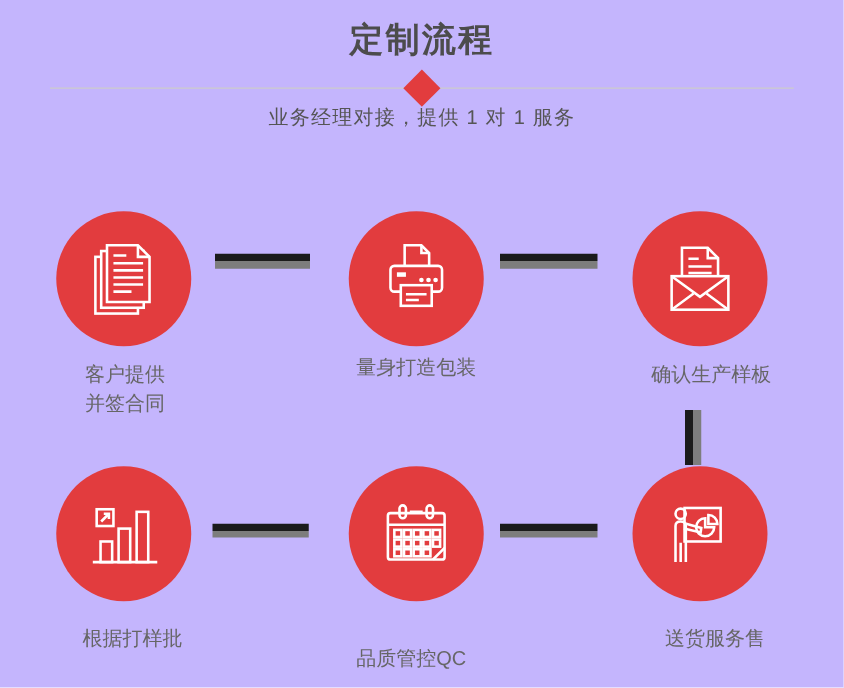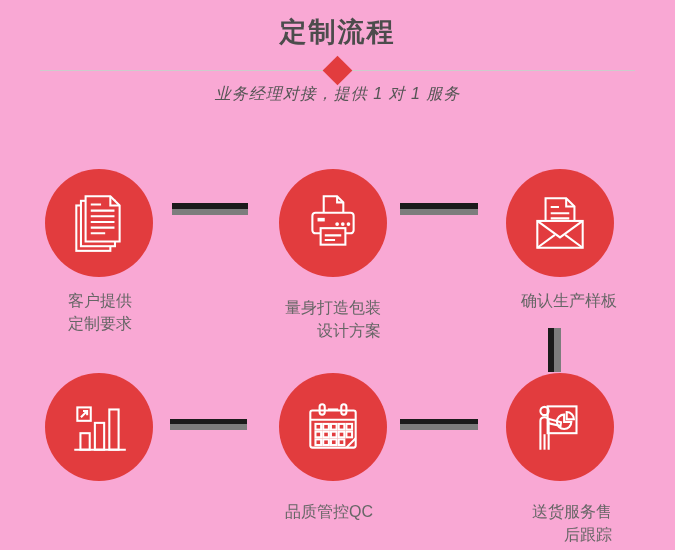--- a/index.html
+++ b/index.html
@@ -1,31 +1,31 @@
 <!DOCTYPE html>
 <html><head>
 <meta charset="utf-8">
 <style>
   html,body{margin:0;padding:0;background:#fff;}
   .canvas{
-    position:relative;width:675px;height:550px;background:#f9a8d4;overflow:hidden;
+    position:relative;width:675px;height:550px;background:#c4b5fd;overflow:hidden;
     font-family:"Liberation Sans","DejaVu Sans",sans-serif;
   }
   .title{
     position:absolute;top:14px;left:0;width:100%;text-align:center;
     font-size:27px;font-weight:bold;color:#4c4c4c;letter-spacing:2px;
   }
   .divider{position:absolute;top:70px;left:40px;width:595px;height:1px;background:#cccccc;}
   .diamond{
     position:absolute;top:60px;left:327px;width:21px;height:21px;
     background:#e23c3e;transform:rotate(45deg);
   }
   .subtitle{
     position:absolute;top:84px;left:0;width:100%;text-align:center;
-    font-size:16px;color:#555555;letter-spacing:1px;font-style:italic;
+    font-size:16px;color:#555555;letter-spacing:1px;
   }
   .circle{
     position:absolute;width:108px;height:108px;border-radius:50%;background:#e23c3e;
     display:flex;align-items:center;justify-content:center;
   }
   .hconn{
     position:absolute;height:12px;
     background:linear-gradient(to bottom,#1b1b1b 50%,#7d7d7d 50%);
   }
   .vconn{
@@ -55,39 +55,38 @@
     <svg width="66" height="66" viewBox="0 0 64 64" fill="none" stroke="#ffffff" stroke-width="2">
       <rect x="10" y="15" width="33" height="44" fill="#e23c3e"></rect>
       <rect x="14.5" y="10.5" width="33" height="44" fill="#e23c3e"></rect>
       <path d="M19,6 H43 L52,15 V50 H19 Z" fill="#e23c3e"></path>
       <path d="M43,6 V15 H52"></path>
       <path d="M24,14 H34 M24,20 H47 M24,25.5 H47 M24,31 H47 M24,36.5 H47 M24,42 H38"></path>
     </svg>
   </div>
   <div class="label" style="left:68px;top:289px;">
     <div>客户提供</div>
-    <div>定制要求</div>
+    <div>并签合同</div>
   </div>
 
   <div class="circle" style="left:279px;top:169px;">
     <svg width="66" height="66" viewBox="0 0 64 64" fill="none" stroke="#ffffff" stroke-width="2">
       <path d="M23,24 V6 H36 L42,12 V24 Z" fill="#e23c3e"></path>
       <path d="M36,6 V12 H42"></path>
       <rect x="12" y="22" width="40" height="20" rx="3" fill="#e23c3e"></rect>
       <rect x="17" y="27" width="7" height="3.5" fill="#ffffff" stroke="none"></rect>
       <circle cx="36" cy="33" r="1.8" fill="#ffffff" stroke="none"></circle>
       <circle cx="41.5" cy="33" r="1.8" fill="#ffffff" stroke="none"></circle>
       <circle cx="47" cy="33" r="1.8" fill="#ffffff" stroke="none"></circle>
       <rect x="20" y="37" width="24" height="16" fill="#e23c3e"></rect>
       <path d="M24,44 H40 M24,48.5 H34"></path>
     </svg>
   </div>
-  <div class="label" style="left:285px;top:296px;font-family:Liberation Serif, serif;">
+  <div class="label" style="left:285px;top:283px;font-family:Liberation Serif, serif;">
     <div>量身打造包装</div>
-    <div>设计方案</div>
   </div>
 
   <div class="circle" style="left:506px;top:169px;">
     <svg width="66" height="66" viewBox="0 0 64 64" fill="none" stroke="#ffffff" stroke-width="2">
       <path d="M18,40 V8 H38 L46,16 V40 Z" fill="#e23c3e"></path>
       <path d="M38,8 V16 H46"></path>
       <path d="M23,16.5 H31 M23,22.5 H41 M23,27.5 H41"></path>
       <rect x="10" y="30" width="44" height="26" fill="#e23c3e"></rect>
       <path d="M10,30 L32,46 L54,30"></path>
       <path d="M10,56 L27,43.5 M54,56 L37,43.5"></path>
@@ -101,20 +100,21 @@
     <svg width="66" height="66" viewBox="0 0 64 64" fill="none" stroke="#ffffff" stroke-width="2">
       <rect x="11" y="13" width="13" height="13"></rect>
       <path d="M14.5,22.5 L20.5,16.5 M16.5,16.5 H20.5 V20.5"></path>
       <rect x="14" y="38" width="9" height="16"></rect>
       <rect x="28" y="28" width="9" height="26"></rect>
       <rect x="42" y="15" width="9" height="39"></rect>
       <path d="M8,54 H58"></path>
     </svg>
   </div>
   <div class="label" style="left:66px;top:500px;">
+    <div>根据打样批</div>
   </div>
 
   <div class="circle" style="left:279px;top:373px;">
     <svg width="66" height="66" viewBox="0 0 64 64" fill="none" stroke="#ffffff" stroke-width="2">
       <rect x="10" y="16" width="44" height="36" rx="2"></rect>
       <path d="M10,25 H54"></path>
       <rect x="19" y="10" width="5" height="10" rx="2.5"></rect>
       <rect x="40" y="10" width="5" height="10" rx="2.5"></rect>
       <path d="M27,15 H37"></path>
       <rect x="15" y="29" width="5.5" height="5.5"></rect>
@@ -127,33 +127,32 @@
       <rect x="30" y="36.5" width="5.5" height="5.5"></rect>
       <rect x="37.5" y="36.5" width="5.5" height="5.5"></rect>
       <rect x="45" y="36.5" width="5.5" height="5.5"></rect>
       <rect x="15" y="44" width="5.5" height="5.5"></rect>
       <rect x="22.5" y="44" width="5.5" height="5.5"></rect>
       <rect x="30" y="44" width="5.5" height="5.5"></rect>
       <rect x="37.5" y="44" width="5.5" height="5.5"></rect>
       <path d="M45,52 L54,43 M46.5,50.5 L52.5,44.5"></path>
     </svg>
   </div>
-  <div class="label" style="left:285px;top:500px;">
+  <div class="label" style="left:285px;top:516px;">
     <div>品质管控QC</div>
   </div>
 
   <div class="circle" style="left:506px;top:373px;">
     <svg width="66" height="66" viewBox="0 0 64 64" fill="none" stroke="#ffffff" stroke-width="2">
       <rect x="20" y="12" width="28" height="26"></rect>
       <path d="M36,20 A7,7 0 1 0 43,27 L36,27 Z"></path>
       <path d="M38.5,17.5 A7,7 0 0 1 45.5,24.5 L38.5,24.5 Z"></path>
       <circle cx="17" cy="16.5" r="4"></circle>
       <path d="M13,54 V26 Q13,22.5 17,22.5 Q21,22.5 21,26 V54"></path>
       <path d="M17,54 V39"></path>
       <path d="M20.5,24 L33,27.5 L32.5,31 L19.5,28"></path>
     </svg>
   </div>
   <div class="label" style="left:532px;top:500px;">
     <div>送货服务售</div>
-    <div>后跟踪</div>
   </div>
 
 </div>
 
 </body></html>

